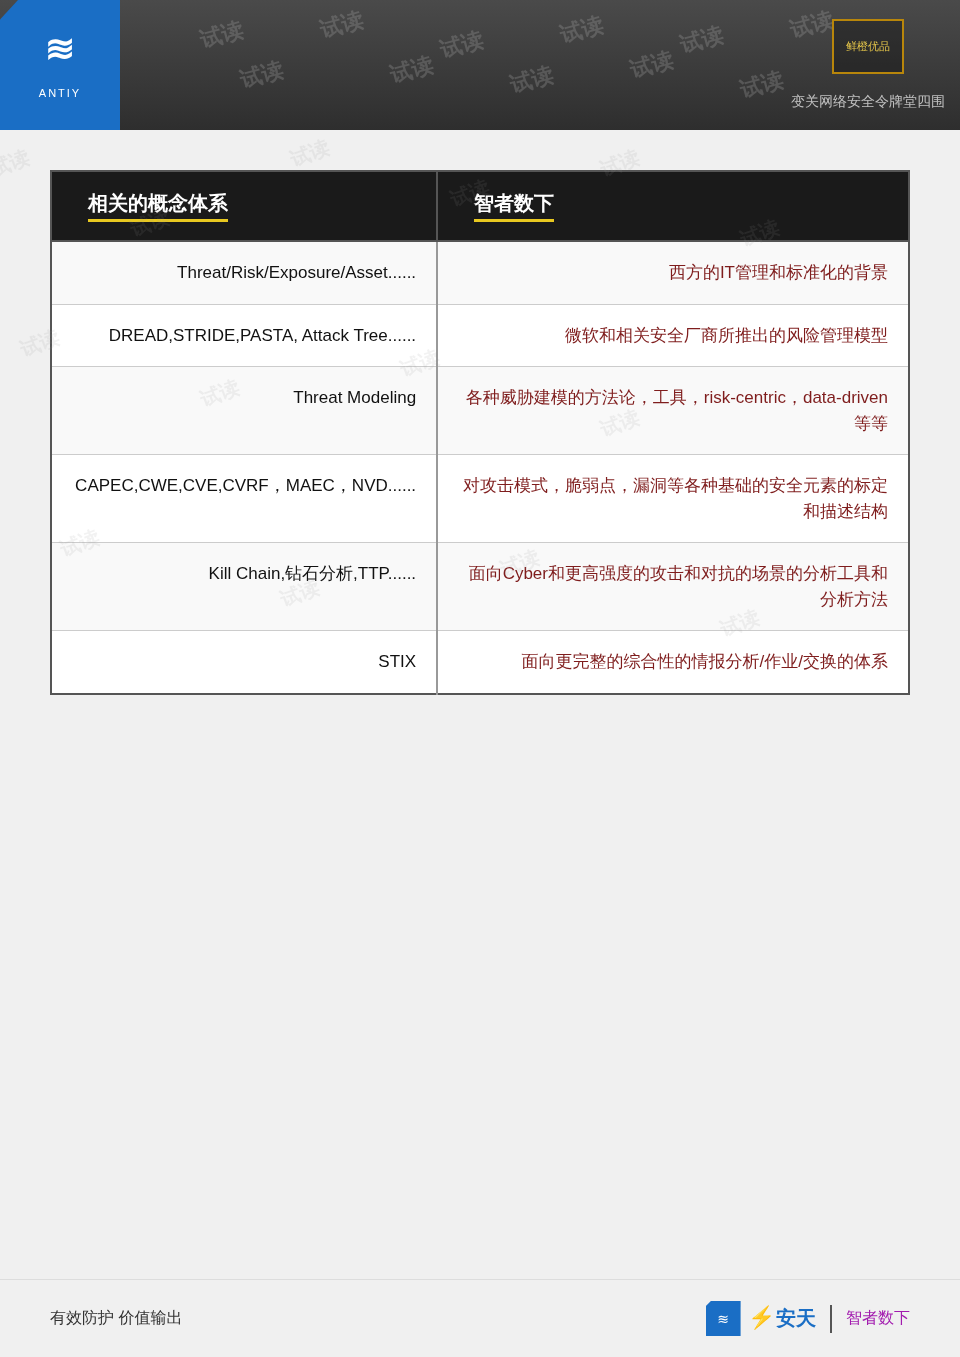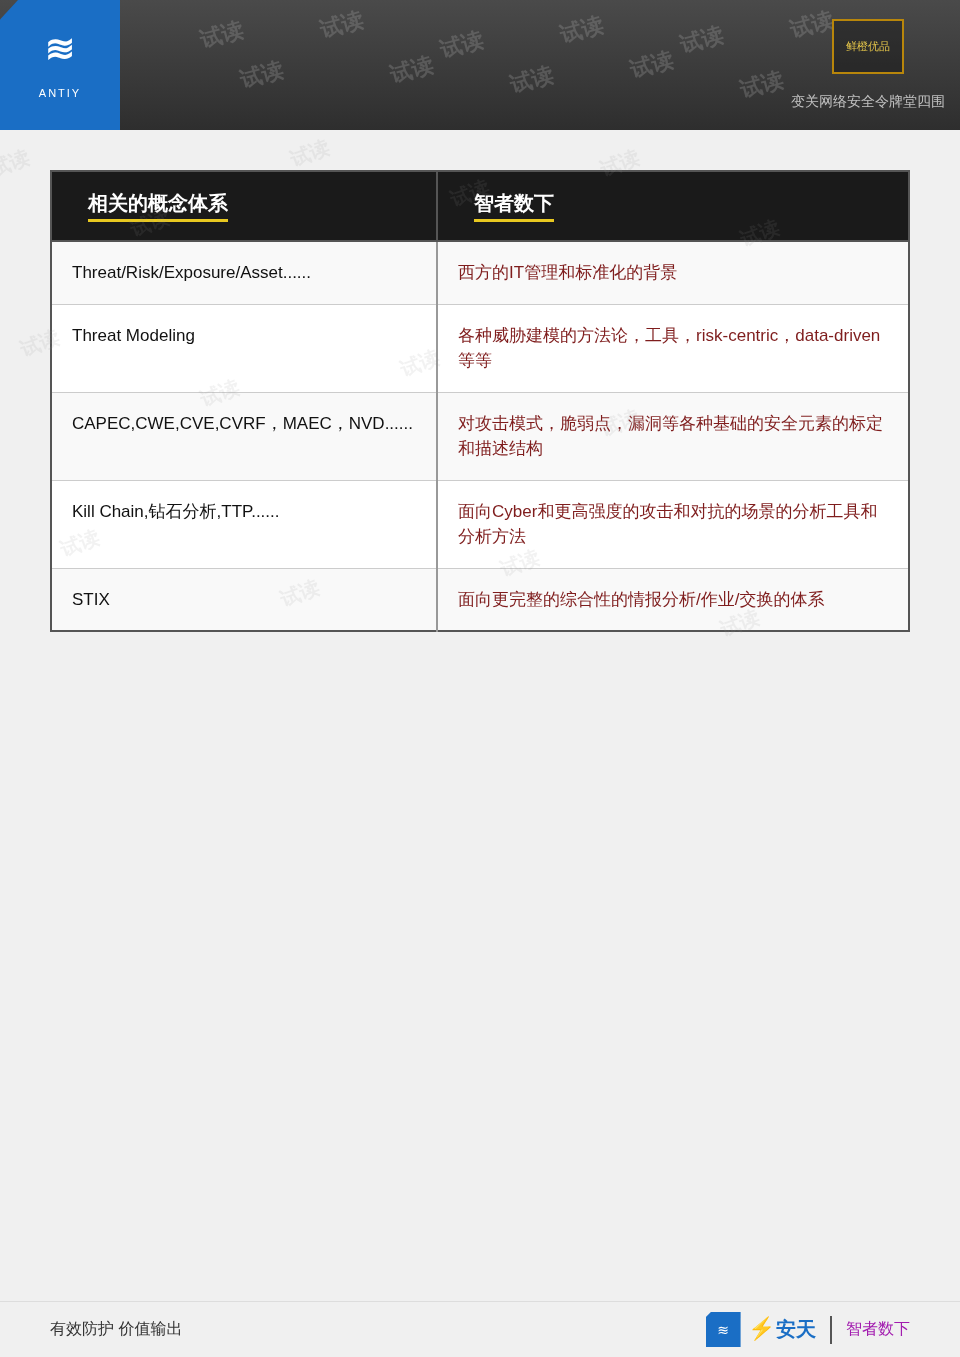--- a/index.html
+++ b/index.html
@@ -151,20 +151,21 @@
       border-bottom: 3px solid #e8c820;
       padding-bottom: 2px;
     }
 
     .concept-table tbody tr td {
       padding: 18px 20px;
       font-size: 17px;
       border: 1px solid #ccc;
       vertical-align: top;
       line-height: 1.5;
+      text-align: right;
     }
 
     .concept-table tbody tr td:first-child {
       font-weight: 500;
       color: #111;
       border-right: 2px solid #999;
     }
 
     .concept-table tbody tr td:last-child {
       color: #7f1d1d;
@@ -181,21 +182,21 @@
     .concept-table tbody tr:nth-child(even) {
       background: #ffffff;
     }
 
     
     .footer {
       position: absolute;
       bottom: 0;
       left: 0;
       right: 0;
-      height: 56px;
+      height: 78px;
       background: #f0f0f0;
       border-top: 1px solid #ddd;
       display: flex;
       align-items: center;
       justify-content: space-between;
       padding: 0 50px;
     }
 
     .footer-left {
       font-size: 16px;
@@ -305,20 +306,24 @@
           <span class="th-underline">智者数下</span>
         </th>
       </tr>
     </thead>
     <tbody id="table-body">
     <tr>
           <td>Threat/Risk/Exposure/Asset......</td>
           <td>西方的IT管理和标准化的背景</td>
         </tr>
         <tr>
+          <td>DREAD,STRIDE,PASTA, Attack Tree......</td>
+          <td>微软和相关安全厂商所推出的风险管理模型</td>
+        </tr>
+        <tr>
           <td>Threat Modeling</td>
           <td>各种威胁建模的方法论，工具，risk-centric，data-driven等等</td>
         </tr>
         <tr>
           <td>CAPEC,CWE,CVE,CVRF，MAEC，NVD......</td>
           <td>对攻击模式，脆弱点，漏洞等各种基础的安全元素的标定和描述结构</td>
         </tr>
         <tr>
           <td>Kill Chain,钻石分析,TTP......</td>
           <td>面向Cyber和更高强度的攻击和对抗的场景的分析工具和分析方法</td>

